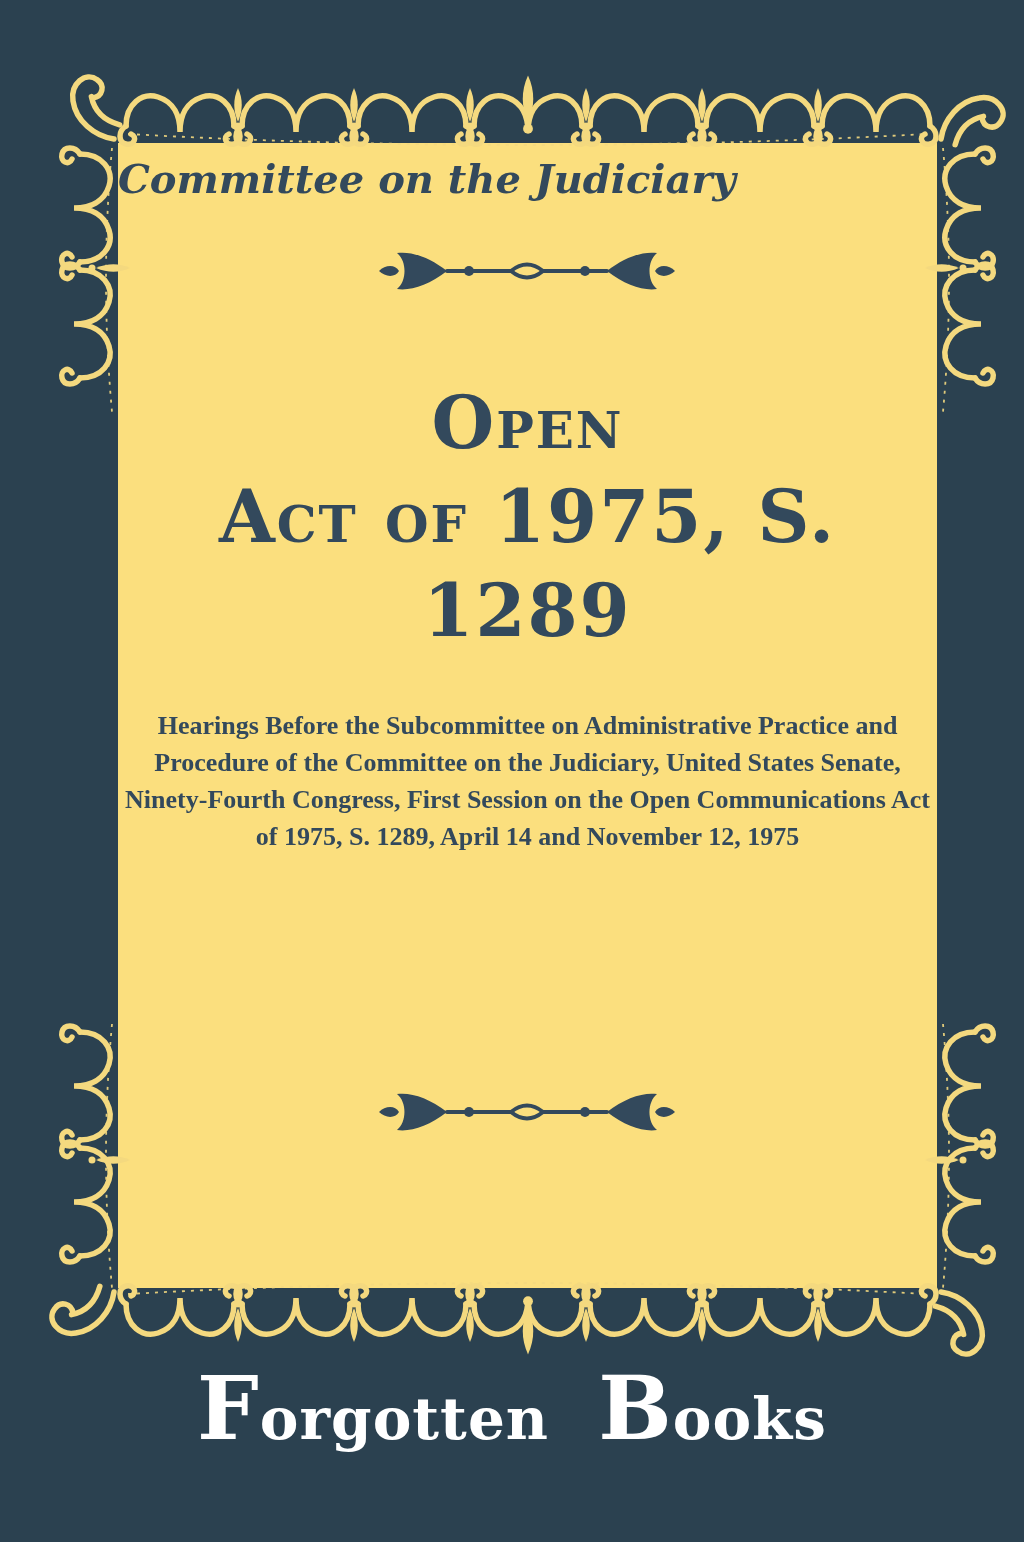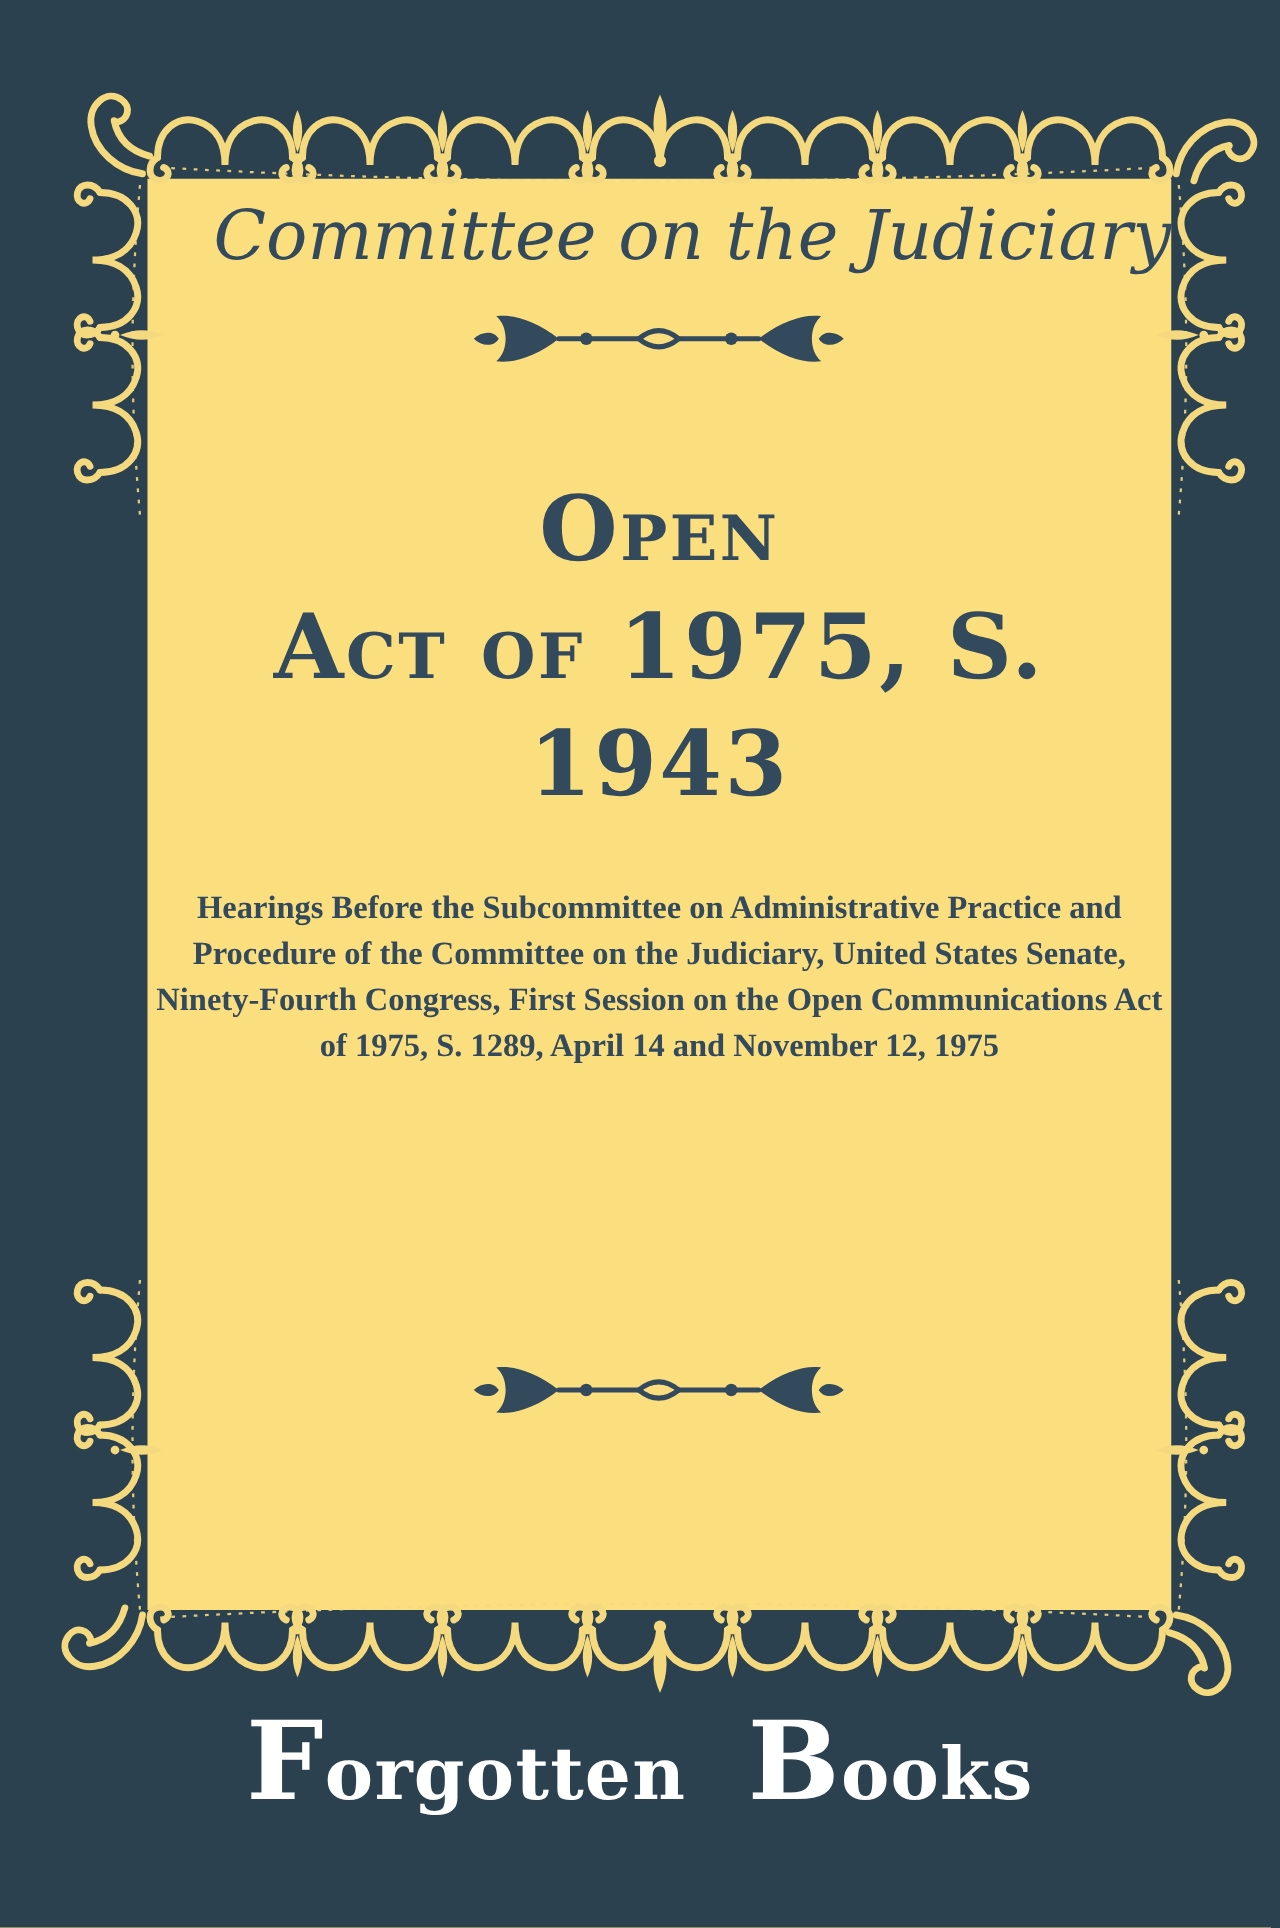--- a/index.html
+++ b/index.html
@@ -12,22 +12,22 @@
   html,body{margin:0;padding:0;}
   body{
     width:1024px;height:1542px;position:relative;overflow:hidden;
     background:var(--background);
     font-family:"DejaVu Serif", serif;
   }
   .cover{position:absolute;inset:0;}
   .border-svg{position:absolute;left:0;top:0;width:1024px;height:1542px;display:block;}
   .author{
     position:absolute;left:118px;top:154px;width:819px;
-    text-align:right;white-space:nowrap;
-    font-style:italic;font-weight:normal;font-size:55px;line-height:1.25;
+    text-align:left;white-space:nowrap;
+    font-style:italic;font-weight:bold;font-size:40px;line-height:1.25;
     color:var(--text);
   }
   .divider{position:absolute;left:377px;width:300px;height:44px;}
   .divider.d-top{top:249px;}
   .divider.d-bottom{top:1090px;}
   .title{
     position:absolute;left:102px;top:376px;width:851px;margin:0;
     text-align:center;
     font-family:"DejaVu Serif", serif;font-weight:bold;
     font-variant:small-caps;
@@ -160,21 +160,21 @@
   </svg>
 
   <div class="author">Committee on the Judiciary</div>
 
   <svg class="divider d-top" viewBox="0 0 300 44" aria-hidden="true">
     <use href="#divider-orn" xlink:href="#divider-orn"></use>
   </svg>
 
   <h1 class="title">
     <span class="title-line">Open</span>
-    <span class="title-line">Act of 1975, S. 1943</span>
+    <span class="title-line">Act of 1975, S. 1289</span>
   </h1>
 
   <p class="subtitle">Hearings Before the Subcommittee on Administrative Practice and Procedure of the Committee on the Judiciary, United States Senate, Ninety-Fourth Congress, First Session on the Open Communications Act of 1975, S. 1289, April 14 and November 12, 1975</p>
 
   <svg class="divider d-bottom" viewBox="0 0 300 44" aria-hidden="true">
     <use href="#divider-orn" xlink:href="#divider-orn"></use>
   </svg>
 
   <div class="logo">
     <span class="logo-word">Forgotten</span>

